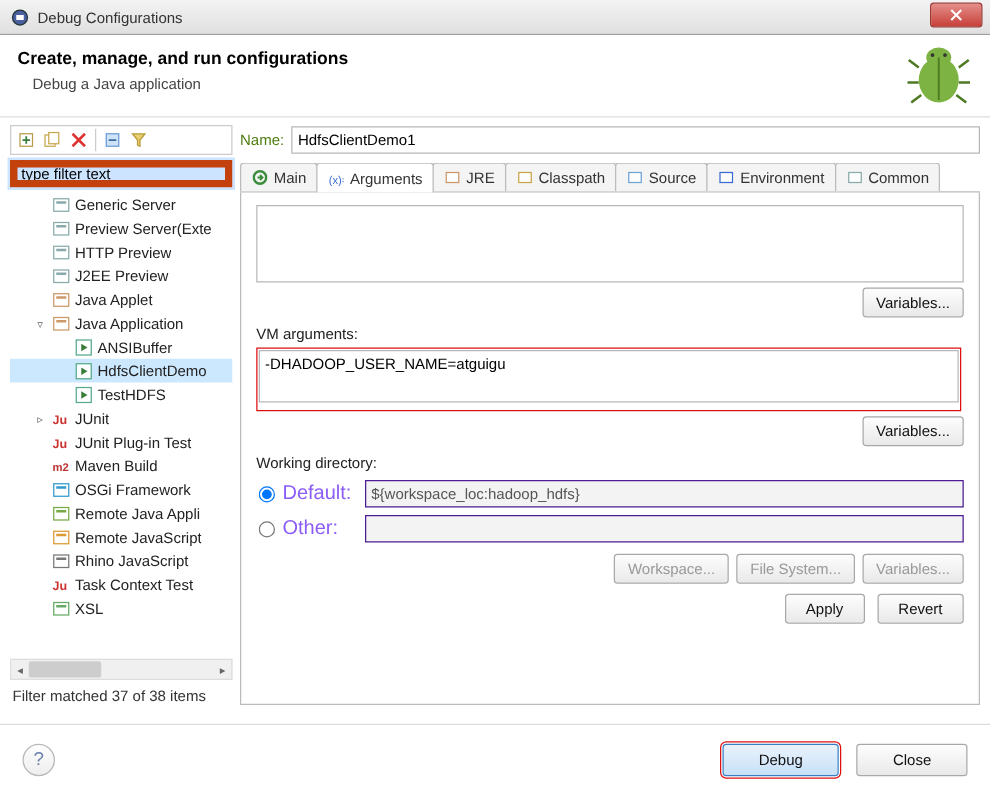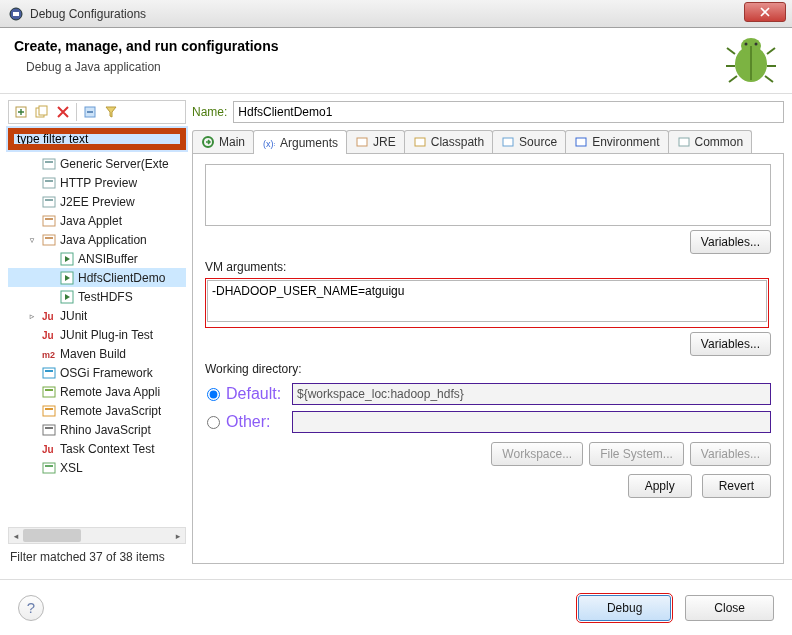--- a/index.html
+++ b/index.html
@@ -153,21 +153,31 @@
 
     <div class="tree" id="tree">
         <div class="tree-row indent1">
           <span class="expander"></span>
           <span class="ticon">
             <svg width="14" height="14">
               <rect x="1" y="2" width="12" height="10" fill="#fff" stroke="#8aa"></rect>
               <rect x="3" y="4" width="8" height="2" fill="#8aa"></rect>
             </svg>
           </span>
-          <span class="lbl">Generic Server(Exte</span>
+          <span class="lbl">Generic Server</span>
+        </div>
+        <div class="tree-row indent1">
+          <span class="expander"></span>
+          <span class="ticon">
+            <svg width="14" height="14">
+              <rect x="1" y="2" width="12" height="10" fill="#fff" stroke="#8aa"></rect>
+              <rect x="3" y="4" width="8" height="2" fill="#8aa"></rect>
+            </svg>
+          </span>
+          <span class="lbl">Preview Server(Exte</span>
         </div>
         <div class="tree-row indent1">
           <span class="expander"></span>
           <span class="ticon">
             <svg width="14" height="14">
               <rect x="1" y="2" width="12" height="10" fill="#fff" stroke="#8aa"></rect>
               <rect x="3" y="4" width="8" height="2" fill="#8aa"></rect>
             </svg>
           </span>
           <span class="lbl">HTTP Preview</span>

